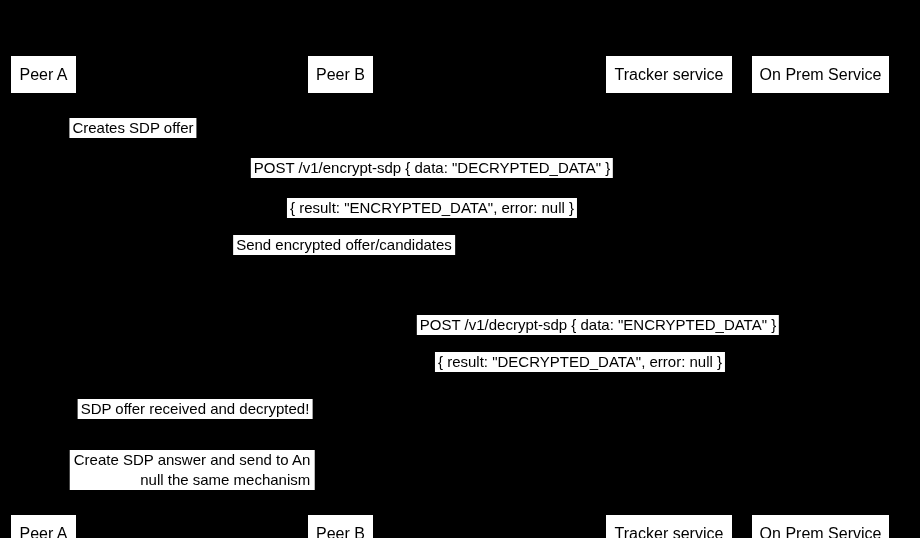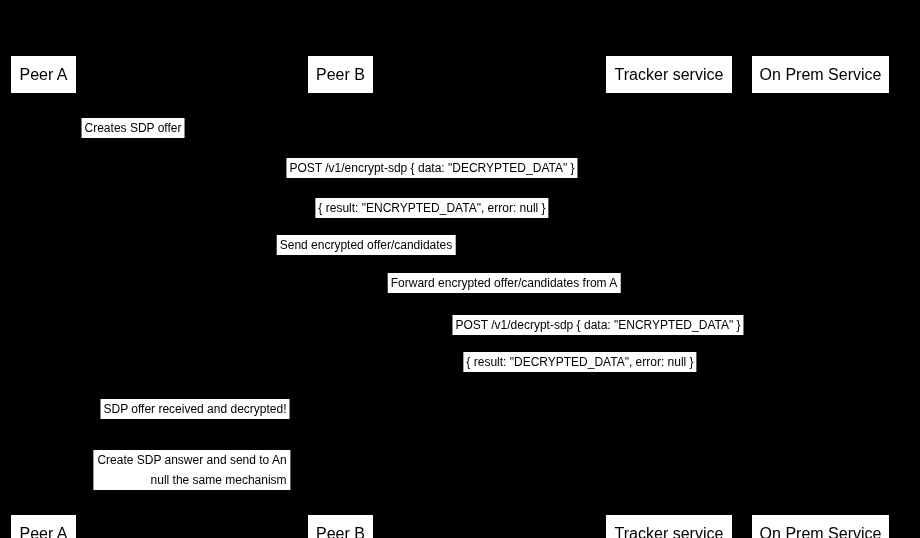--- a/index.html
+++ b/index.html
@@ -37,21 +37,21 @@
     display: flex;
     align-items: center;
     justify-content: center;
     white-space: nowrap;
   }
   .msg {
     position: absolute;
     transform: translateX(-50%);
     background: var(--node-fill);
     color: var(--node-text);
-    font-size: 12px;
+    font-size: 15px;
     line-height: 20px;
     padding: 0 3px;
     white-space: nowrap;
   }
   .msg.multiline {
     text-align: right;
     padding: 0 4px;
   }
 </style>
 </head>
@@ -65,22 +65,21 @@
   <div class="lifeline" style="left:820px"></div>
 
   <div class="actor" style="left:11px;  top:21px; width:65px">Peer A</div>
   <div class="actor" style="left:308px; top:21px; width:65px">Peer B</div>
   <div class="actor" style="left:606px; top:21px; width:126px">Tracker service</div>
   <div class="actor" style="left:752px; top:21px; width:137px">On Prem Service</div>
 
   <div class="msg" style="left:133px; top:83px">Creates SDP offer</div>
   <div class="msg" style="left:432px; top:123px">POST /v1/encrypt-sdp { data: "DECRYPTED_DATA" }</div>
   <div class="msg" style="left:432px; top:163px">{ result: "ENCRYPTED_DATA", error: null }</div>
-  <div class="msg" style="left:366px; top:200px">Send encrypted offer/candidates</div>
-  <div class="msg" style="left:504px; top:238px">Forward encrypted offer/candidates from A</div>
+  <div class="msg" style="left:344px; top:200px">Send encrypted offer/candidates</div>
   <div class="msg" style="left:598px; top:280px">POST /v1/decrypt-sdp { data: "ENCRYPTED_DATA" }</div>
   <div class="msg" style="left:580px; top:317px">{ result: "DECRYPTED_DATA", error: null }</div>
   <div class="msg" style="left:195px; top:364px">SDP offer received and decrypted!</div>
 
   <div class="msg multiline" style="left:192px; top:415px">
     <div>Create SDP answer and send to An</div>
     <div>null the same mechanism</div>
   </div>
 
   <div class="actor" style="left:11px;  top:480px; width:65px">Peer A</div>

